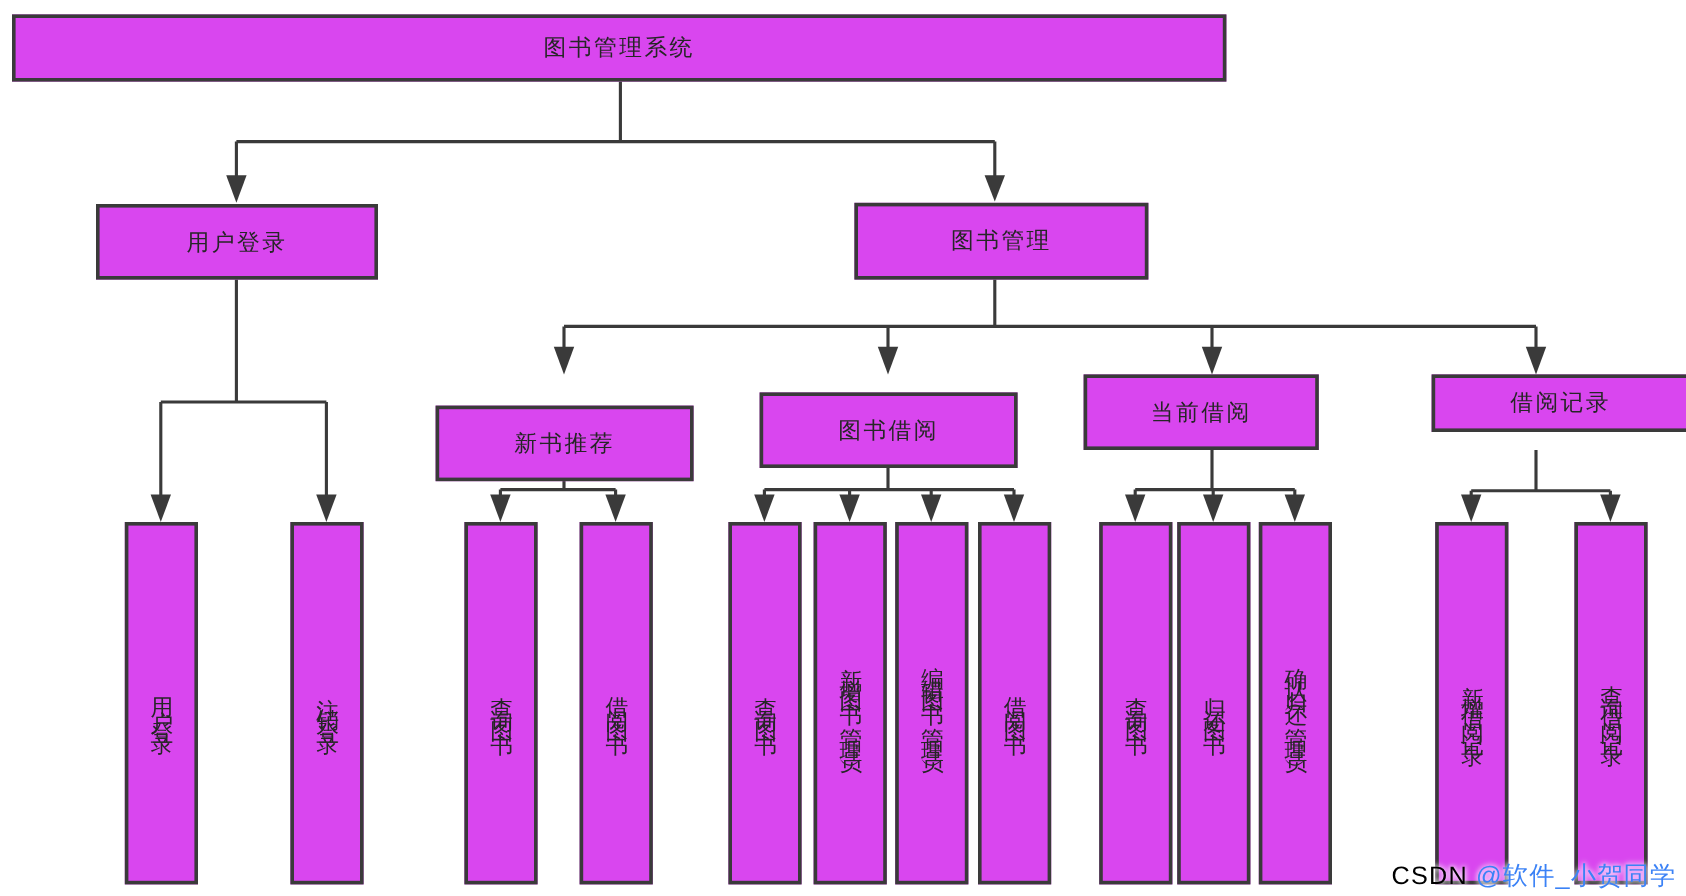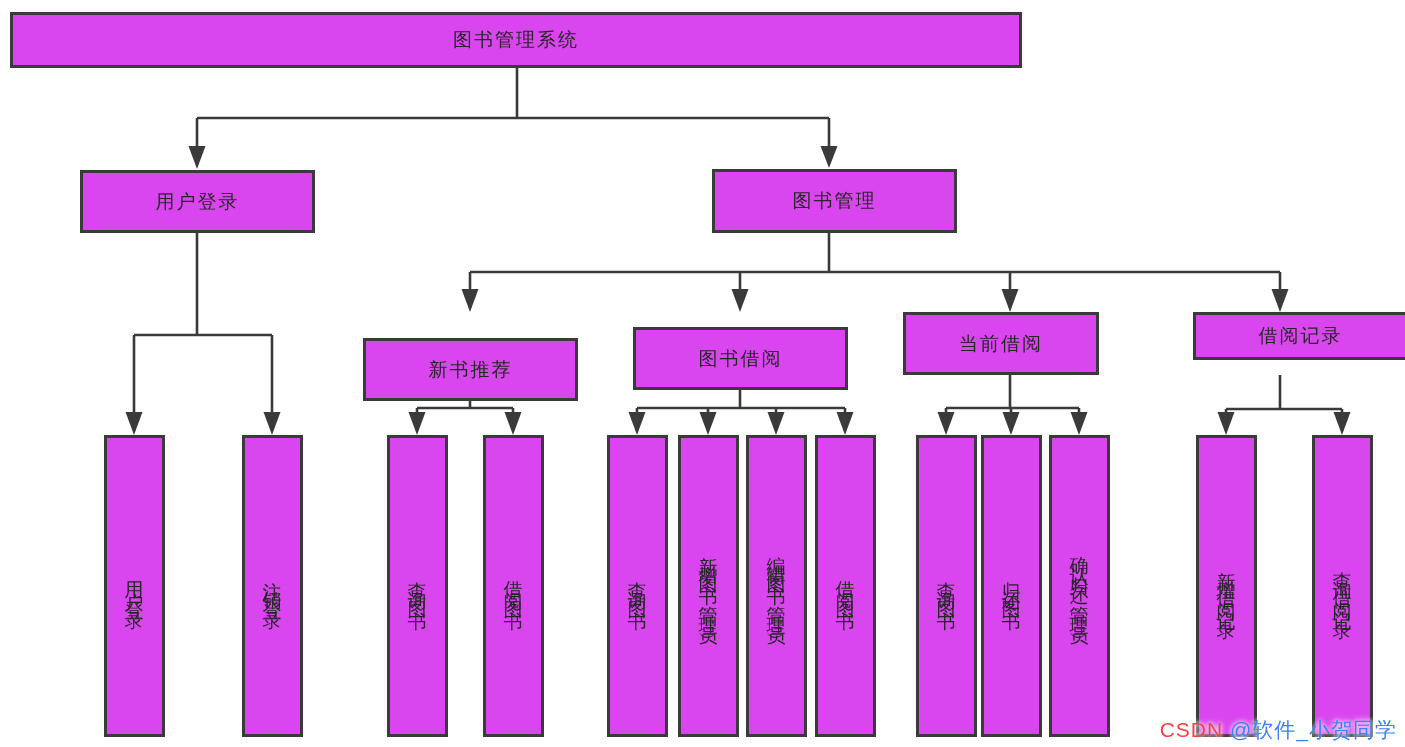--- a/index.html
+++ b/index.html
@@ -70,21 +70,21 @@
   #watermark {
     position: absolute;
     right: 8px;
     bottom: 3px;
     font-size: 21px;
     letter-spacing: 1px;
     z-index: 2;
     white-space: nowrap;
     text-shadow: 0 0 4px #ffffff, 0 0 6px #ffffff;
   }
-  #watermark .wm-prefix { color: #ef4444; }
+  #watermark .wm-prefix { color: #000000; }
   #watermark .wm-handle { color: #3b82f6; }
   svg path { stroke: #3a3a3a; stroke-width: 2.6; fill: none; }
   svg polygon { fill: #3a3a3a; stroke: none; }
 </style>
 </head>
 <body>
 
 <div id="canvas">
 
   <svg id="connectors" viewBox="0 0 1405 747" xmlns="http://www.w3.org/2000/svg">

